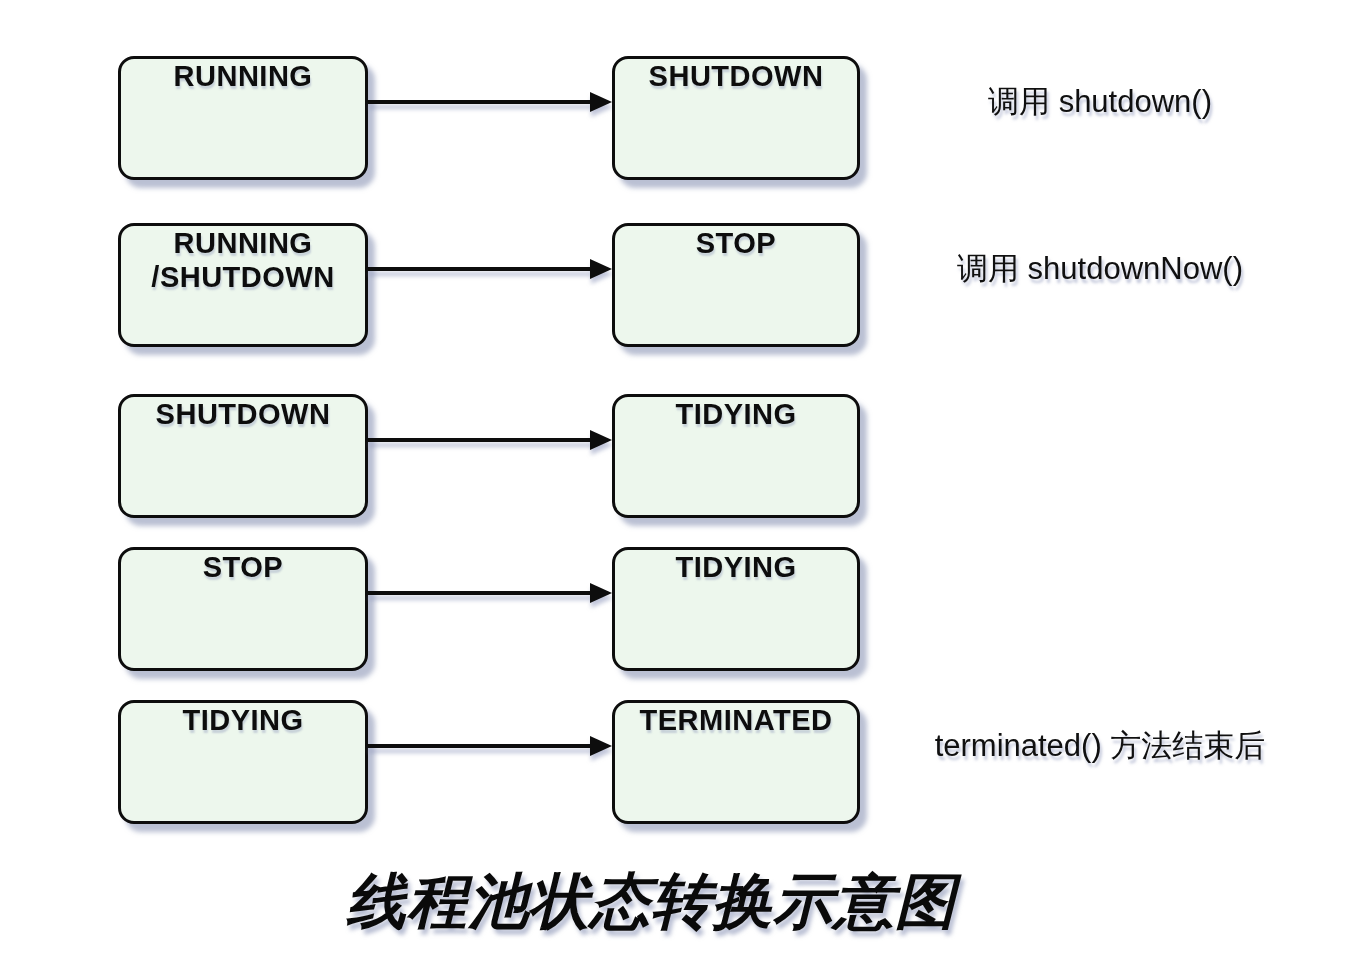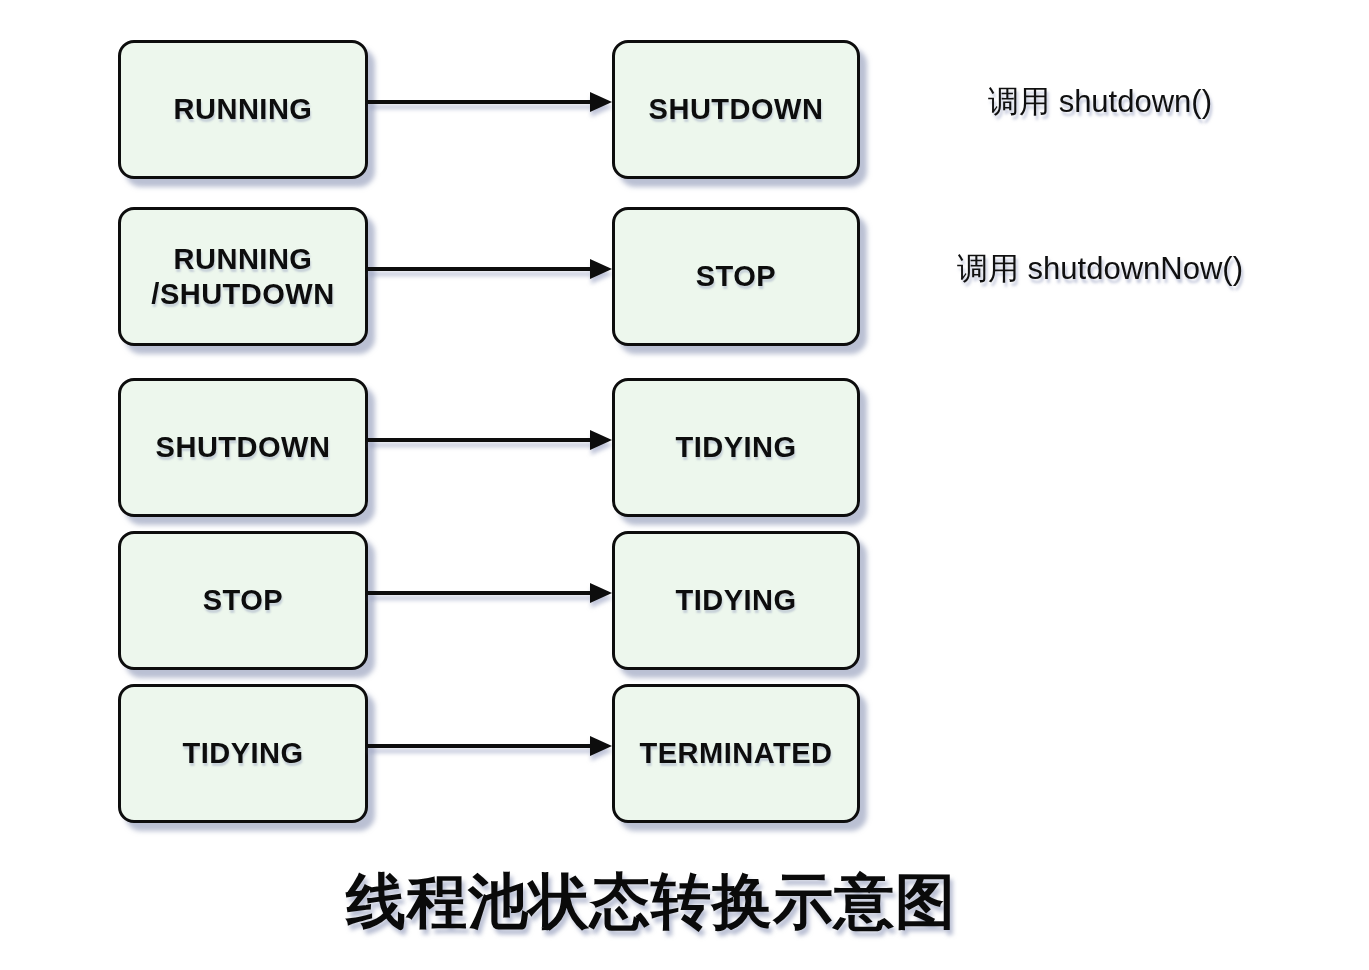--- a/index.html
+++ b/index.html
@@ -17,29 +17,28 @@
   }
   .row { position: absolute; left: 0; width: 1369px; height: 124px; }
   .row-0 { top: 40px; }
   .row-1 { top: 207px; }
   .row-2 { top: 378px; }
   .row-3 { top: 531px; }
   .row-4 { top: 684px; }
 
   .state-box {
     position: absolute;
-    top: 0;
-    height: 139px;
+    top: 16px;
+    height: 124px;
     box-sizing: border-box;
     background: var(--box-fill, #edf7ed);
     border: 3px solid var(--line, #0d0d0d);
     border-radius: 16px;
     box-shadow: 7px 8px 5px rgba(130, 140, 175, 0.55);
     display: flex;
-    align-items: center;
     justify-content: center;
     text-align: center;
   }
   .state-box .state-label {
     font-size: 29px;
     font-weight: 600;
     color: #0d0d0d;
     letter-spacing: 0.5px;
     line-height: 1.18;
     white-space: pre-line;
@@ -96,20 +95,21 @@
     position: absolute;
     top: 862px;
     left: 0;
     width: 1302px;
     text-align: center;
     font-size: 60px;
     font-weight: 800;
     color: #0a0a0a;
     letter-spacing: 1px;
     text-shadow: 3px 5px 4px rgba(135, 145, 180, 0.6);
+    font-style: italic;
   }
 </style>
 </head>
 <body>
 
 <div class="canvas">
 
   <div class="row row-0">
     <div class="state-box box-from">
       <span class="state-label">RUNNING</span>
@@ -169,17 +169,18 @@
     <div class="state-box box-from">
       <span class="state-label">TIDYING</span>
     </div>
     <div class="arrow">
       <div class="arrow-line"></div>
       <div class="arrow-head"></div>
     </div>
     <div class="state-box box-to">
       <span class="state-label">TERMINATED</span>
     </div>
+    <div class="caption">terminated() 方法结束后</div>
   </div>
 
   <div class="diagram-title">线程池状态转换示意图</div>
 
 </div>
 
 </body></html>

